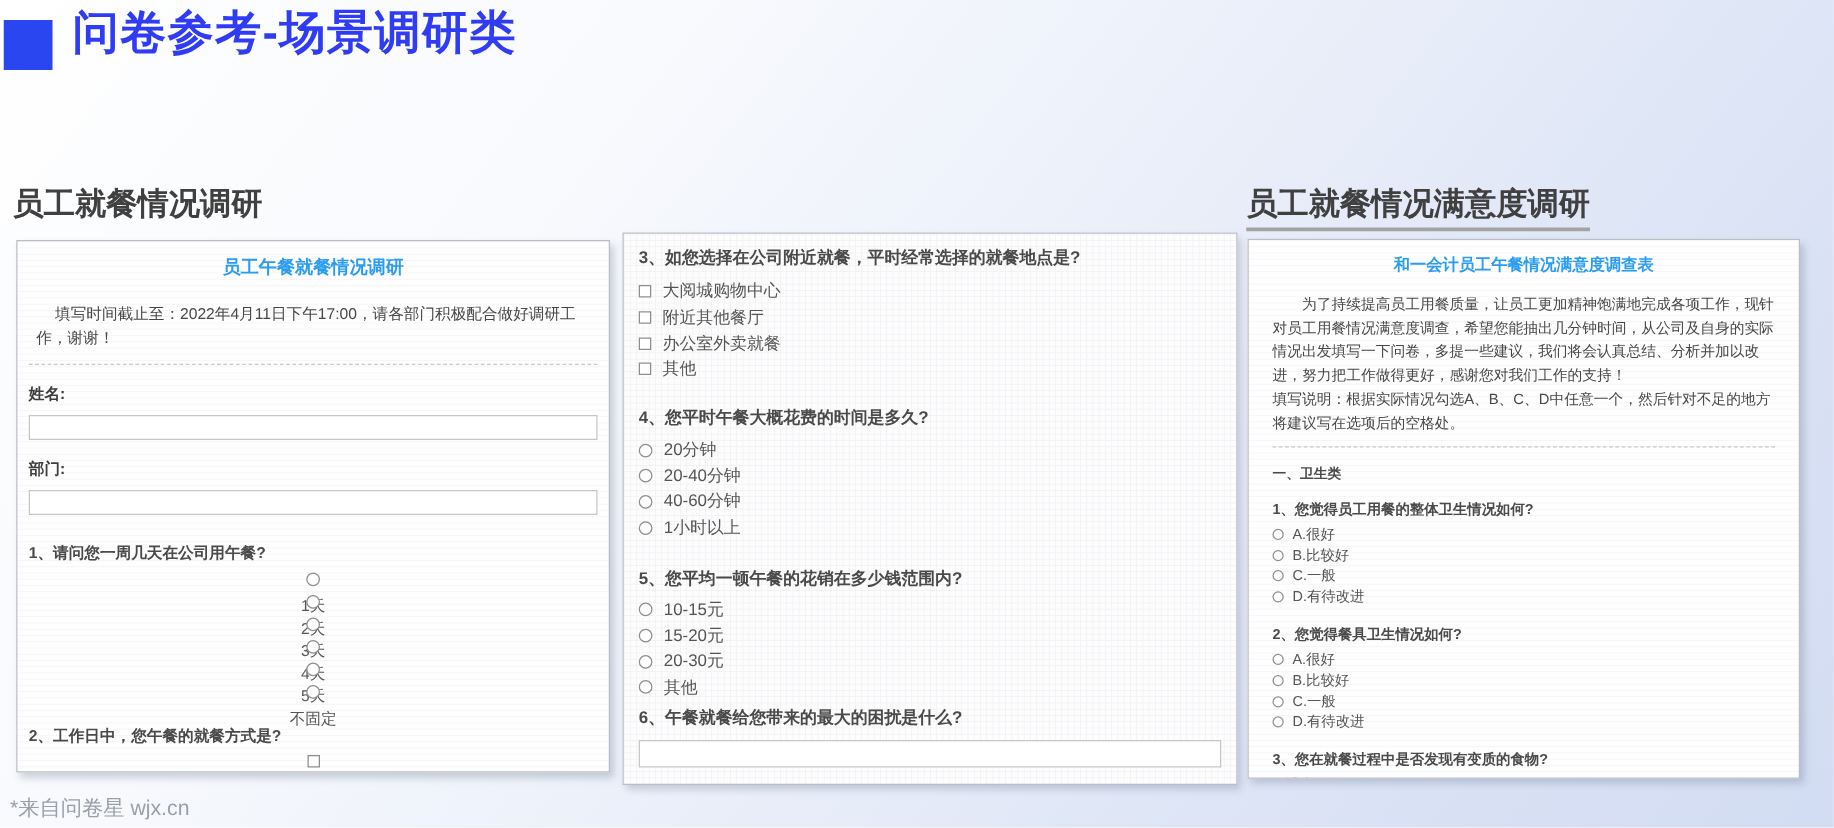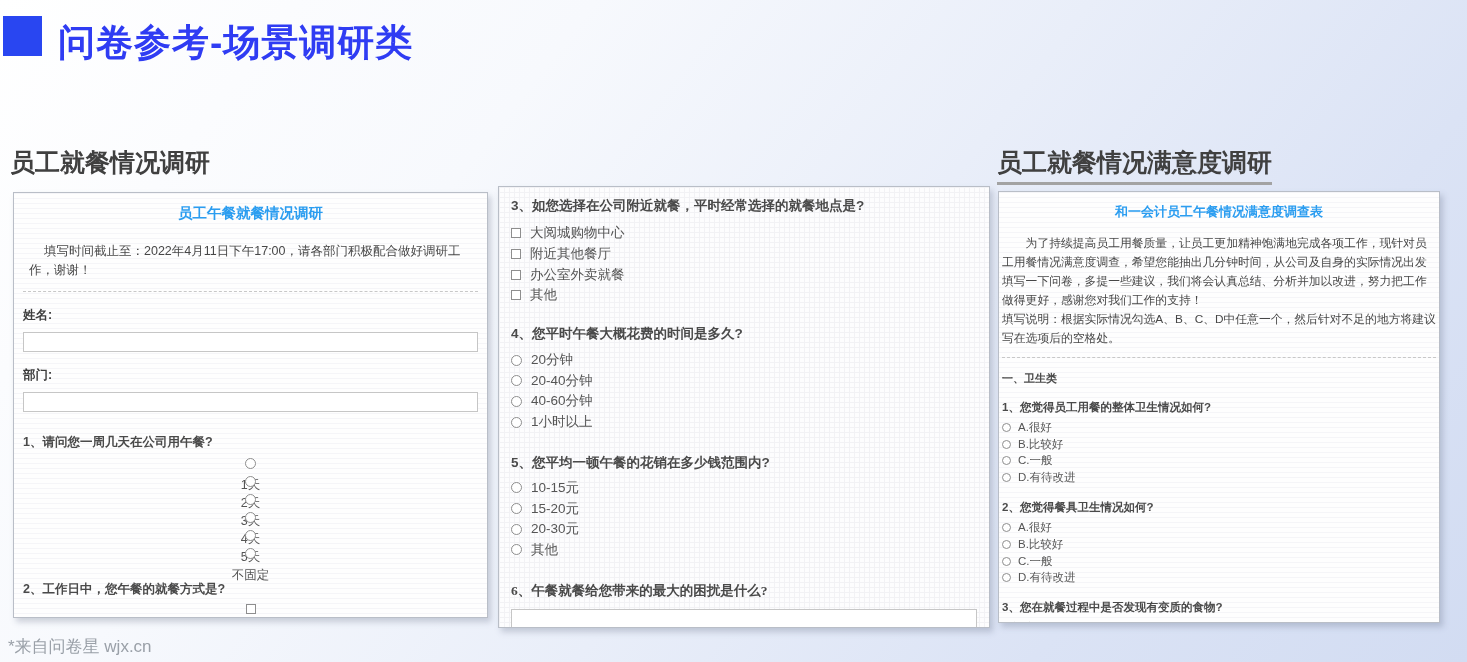--- a/index.html
+++ b/index.html
@@ -6,39 +6,39 @@
   html,body { width:1467px; height:662px; }
   body {
     font-family:"Liberation Sans","DejaVu Sans",sans-serif;
     background:linear-gradient(128deg,#ffffff 0%,#f7f9fd 30%,#e9eef9 55%,#dbe3f5 78%,#d2dcf2 100%);
     overflow:hidden;
   }
   .page { position:relative; width:1467px; height:662px; }
 
   
   .title-square { position:absolute; left:3px; top:16px; width:39px; height:40px; background:#2946f1; }
-  .page-title { position:absolute; left:58px; top:18px; font-size:37px; font-weight:bold; color:#2f3cf3; letter-spacing:1px; white-space:nowrap; }
+  .page-title { position:absolute; left:58px; top:1px; font-size:37px; font-weight:bold; color:#2f3cf3; letter-spacing:1px; white-space:nowrap; }
 
   
   .panel-heading { position:absolute; font-size:25px; font-weight:bold; color:#404040; white-space:nowrap; }
   .heading-left { left:10px; top:146px; }
   .heading-right { left:997px; top:146px; border-bottom:3px solid #a3a3a3; padding-bottom:3px; }
 
   
   .card { position:absolute; border:1px solid #b9bec7; box-shadow:3px 4px 6px rgba(90,100,125,.28); overflow:hidden; }
   .card-left  { left:13px;  top:192px; width:475px; height:426px; padding:6px 9px;
                 background-color:#fefefe;
                 background-image:linear-gradient(#f5f5f8 1px, transparent 1px);
                 background-size:100% 5px; }
   .card-mid   { left:498px; top:186px; width:492px; height:442px; padding:8px 12px;
                 background-color:#fdfdfe;
                 background-image:linear-gradient(#f2f2f5 1px, transparent 1px),
                                  linear-gradient(90deg,#f2f2f5 1px, transparent 1px);
                 background-size:5px 5px; }
-  .card-right { left:998px; top:191px; width:442px; height:432px; padding:6px 3px;
+  .card-right { left:998px; top:191px; width:442px; height:432px; padding:6px 19px;
                 background-color:#fefefe;
                 background-image:linear-gradient(#f5f5f8 1px, transparent 1px);
                 background-size:100% 5px; }
 
   .card-title { text-align:center; color:#2b9df0; font-weight:bold; }
   .card-left  .card-title { font-size:14.5px; margin-top:5px; }
   .card-right .card-title { font-size:13px;   margin-top:5px; }
 
   .intro-left { font-size:12.5px; color:#474747; margin-top:19px; padding:0 6px; text-indent:1.2em; line-height:1.5; }
   .intro-right { margin-top:13px; }
@@ -67,21 +67,21 @@
   .card-right .radio { width:9px; height:9px; }
 
   .section-label { font-size:11px; font-weight:bold; color:#4a4a4a; margin-top:13px; }
 
   
   .card-left  .q1-text { margin-top:22px; } .card-left  .q1-opts { margin-top:7px; }
   .card-left  .q2-text { margin-top:15px; } .card-left  .q2-opts { margin-top:6px; }
   .card-mid   .q3-text { margin-top:2px;  } .card-mid   .q3-opts { margin-top:8px; }
   .card-mid   .q4-text { margin-top:19px; } .card-mid   .q4-opts { margin-top:7px; }
   .card-mid   .q5-text { margin-top:21px; } .card-mid   .q5-opts { margin-top:6px; }
-  .card-mid   .q6-text { margin-top:22px;font-family:Liberation Serif, serif; }
+  .card-mid   .q6-text { margin-top:5px; }
   .card-mid   .q6-input { height:22px; margin-top:9px; }
   .card-right .rq-text { margin-top:14px; }
   .card-right .rq-opts { margin-top:4px; }
 
   .attribution { position:absolute; left:8px; top:635px; font-size:17px; color:#9aa0a8; }
 </style>
 </head>
 <body>
 
 <div class="page">

